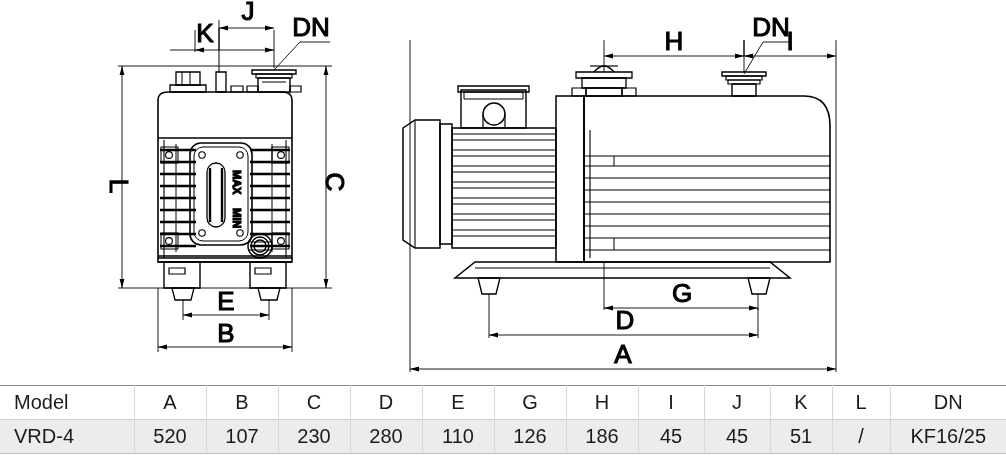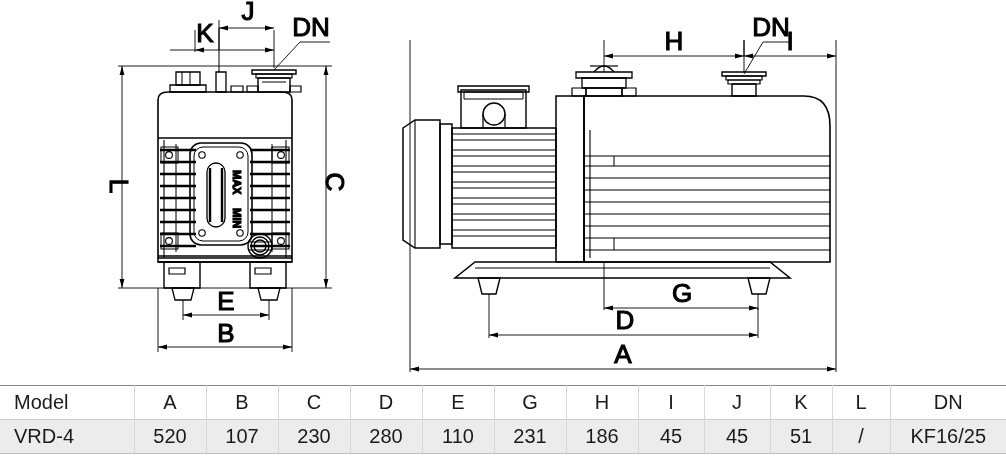--- a/index.html
+++ b/index.html
@@ -411,21 +411,21 @@
           <td>L</td>
           <td class="last-col">DN</td>
         </tr>
         <tr class="data-row">
           <td class="first-col">VRD-4</td>
           <td>520</td>
           <td>107</td>
           <td>230</td>
           <td>280</td>
           <td>110</td>
-          <td>231</td>
+          <td>126</td>
           <td>186</td>
           <td>45</td>
           <td>45</td>
           <td>51</td>
           <td>/</td>
           <td class="last-col">KF16/25</td>
         </tr>
       </tbody>
     </table>
   </div>

